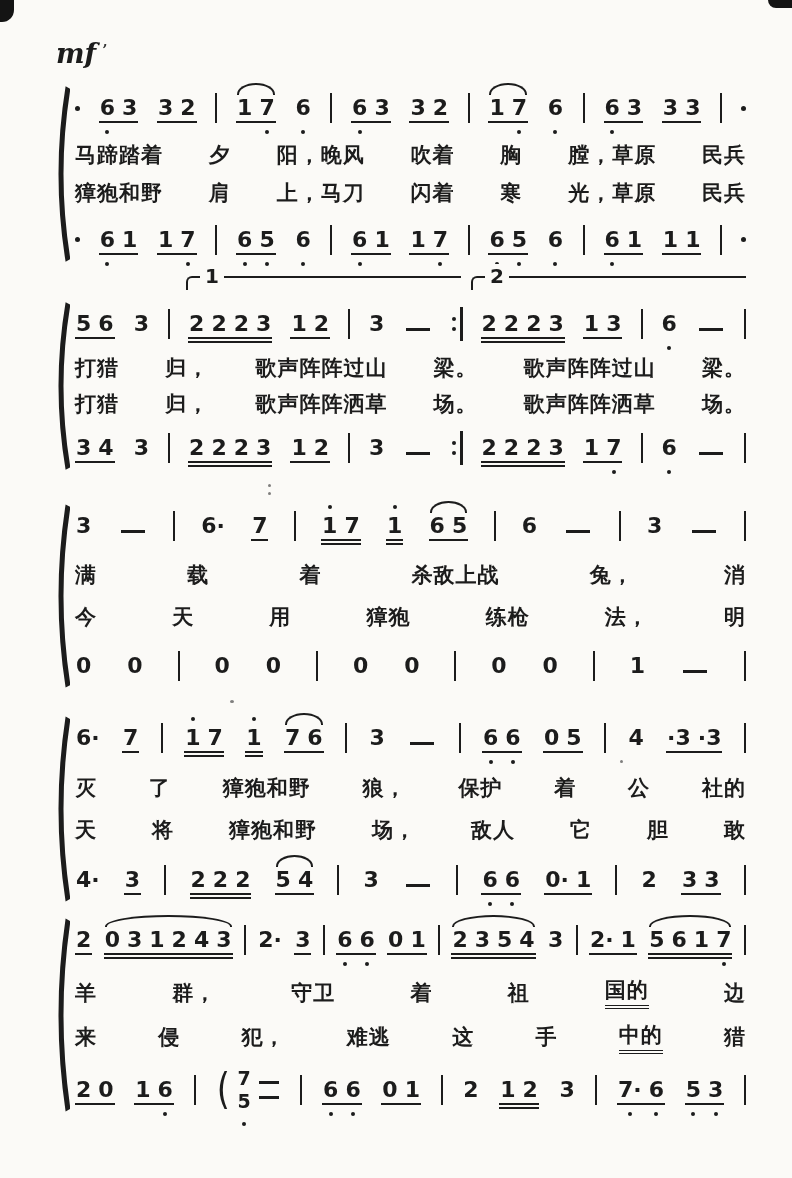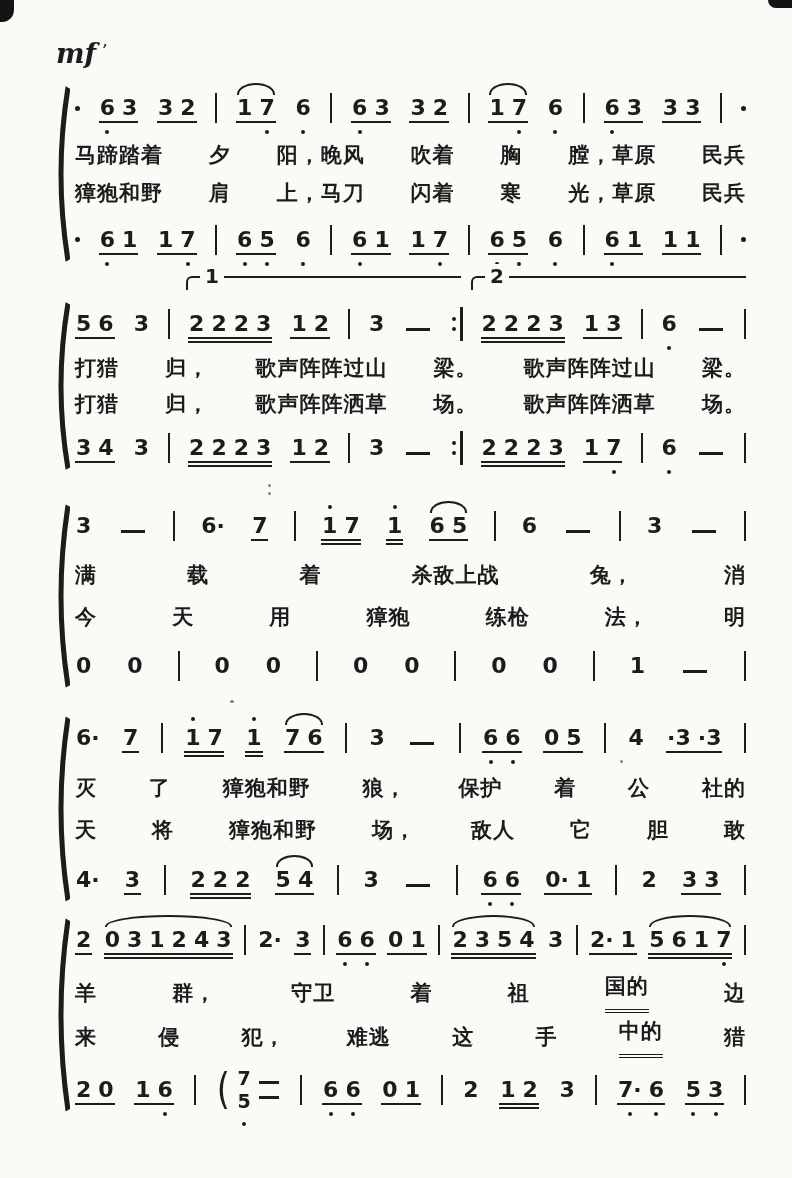--- a/index.html
+++ b/index.html
@@ -18,21 +18,21 @@
   .sys2{top:502px;height:188px;}
   .sys3{top:714px;height:190px;}
   .sys4{top:916px;height:198px;}
   .brace{width:16px;flex:none;margin-right:3px;}
   .brace svg{width:100%;height:100%;}
   .syscol{flex:1;display:flex;flex-direction:column;justify-content:space-between;}
   .mline{display:flex;justify-content:space-between;align-items:center;height:48px;padding:0 2px;
          font-weight:700;font-size:22px;}
   .lyr{display:flex;justify-content:space-between;align-items:center;height:32px;padding:0 2px;
        font-weight:700;font-size:21px;letter-spacing:1px;}
-  .syl.u{border-bottom:4px double #1c1c1c;padding-bottom:9px;}
+  .syl.u{border-bottom:4px double #1c1c1c;padding-bottom:1px;}
   .beat{display:inline-flex;align-items:center;gap:7px;position:relative;padding:0 1px;}
   .tk{position:relative;display:inline-block;min-width:11px;text-align:center;line-height:1;}
   .tk i{position:absolute;width:4px;height:4px;border-radius:50%;background:#1c1c1c;left:50%;
         transform:translateX(-50%);}
   .tk i.da{top:-10px;}
   .tk i.db{bottom:-15px;}
   .ul{position:absolute;left:0;right:0;height:2px;background:#1c1c1c;}
   .ul.l1{bottom:-4px;}
   .ul.l2{bottom:-8px;}
   .slur{position:absolute;top:-14px;left:1px;right:1px;height:10px;border:2px solid #1c1c1c;

